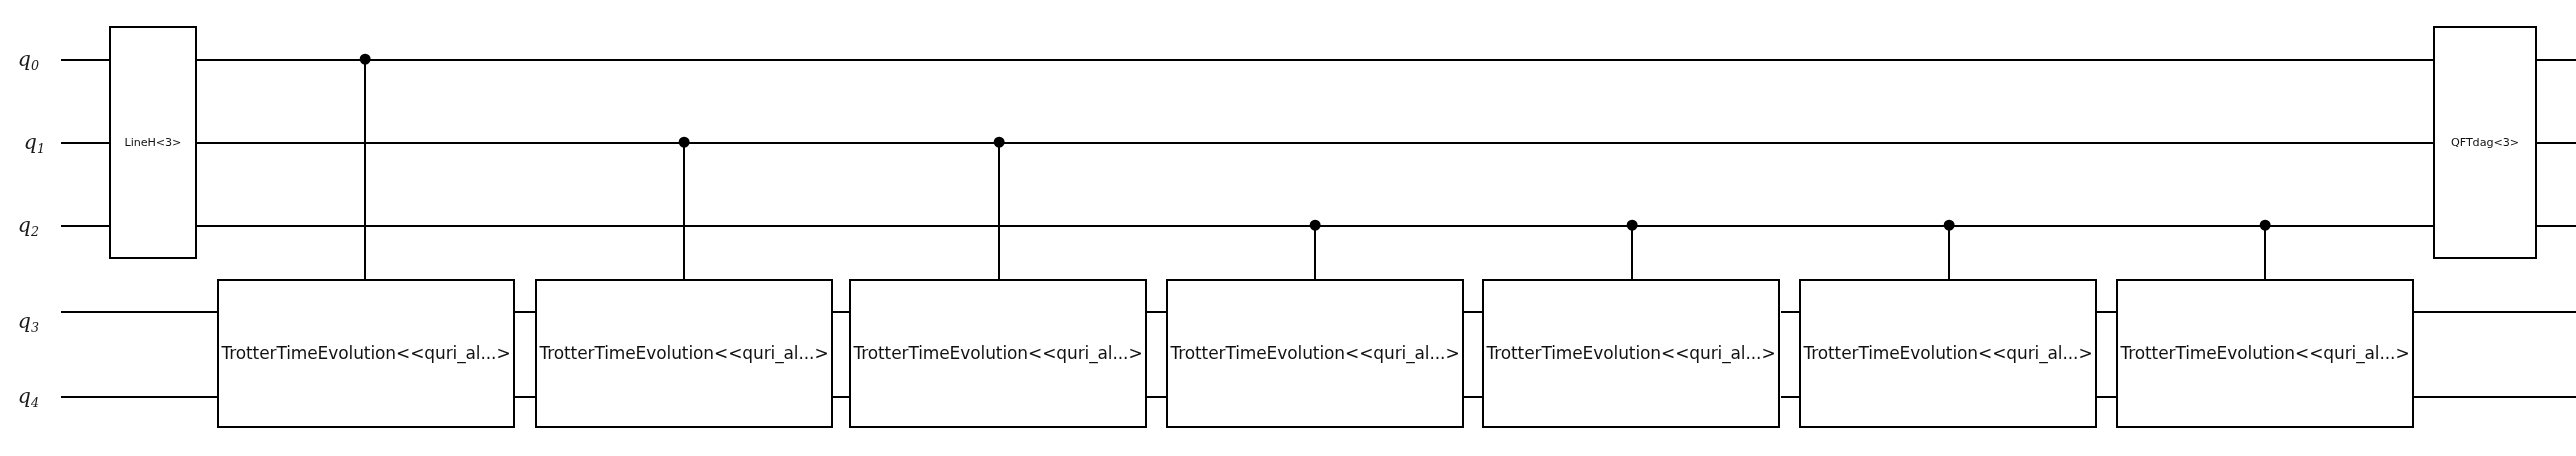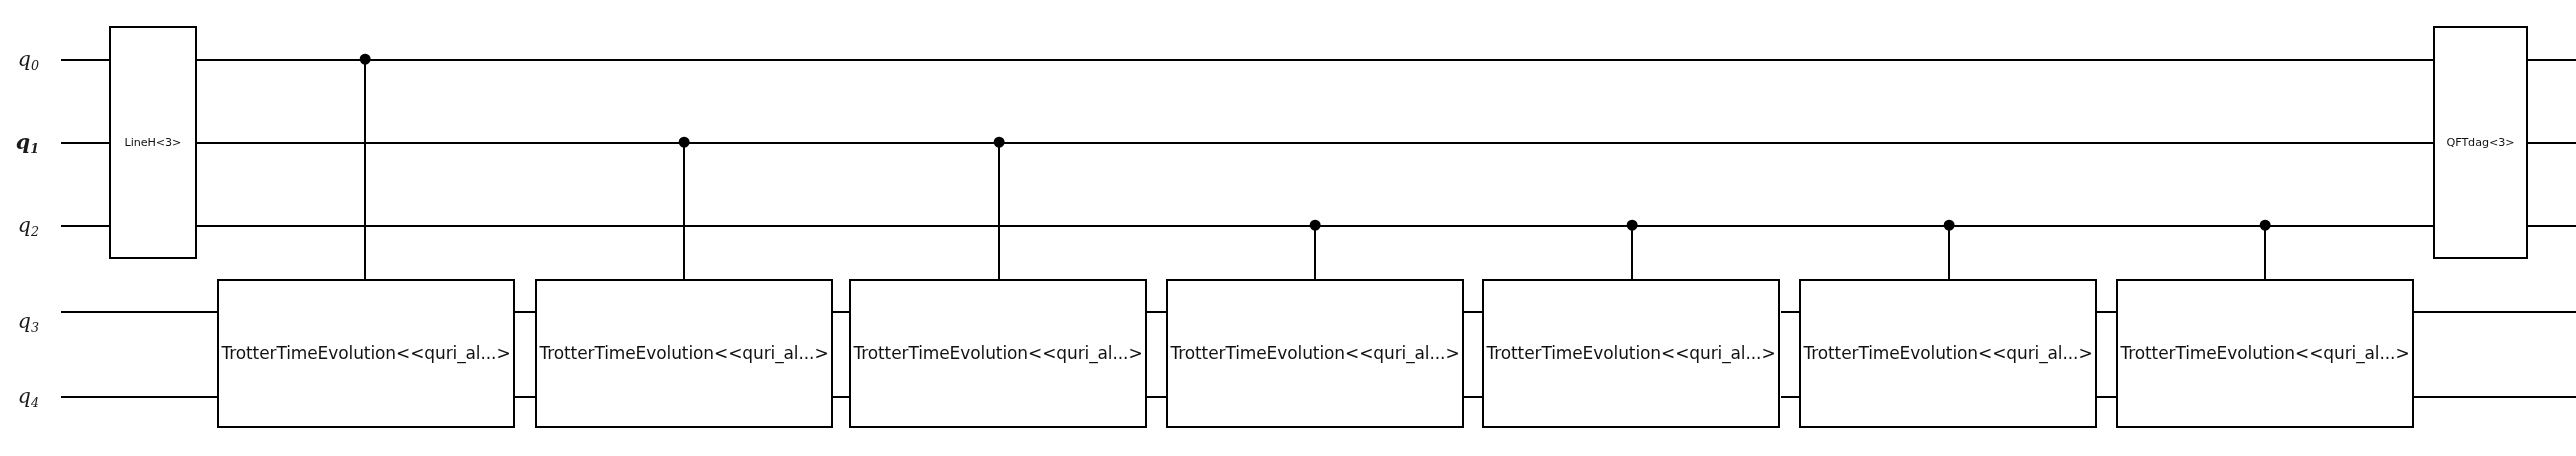--- a/index.html
+++ b/index.html
@@ -83,21 +83,21 @@
     z-index: 3;
   }
 </style>
 </head>
 <body>
 
 <div id="circuit-root" style="width: 2576px; height: 456px;">
 
   <div id="qubit-labels">
       <div class="qubit-label" style="left: 39px; top: 59px;">q<sub>0</sub></div>
-      <div class="qubit-label" style="left: 39px; top: 142px; font-weight: bold;">q<sub>1</sub></div>
+      <div class="qubit-label" style="left: 45px; top: 142px;">q<sub>1</sub></div>
       <div class="qubit-label" style="left: 39px; top: 225px;">q<sub>2</sub></div>
       <div class="qubit-label" style="left: 39px; top: 321px;">q<sub>3</sub></div>
       <div class="qubit-label" style="left: 39px; top: 396px;">q<sub>4</sub></div>
     </div>
 
   <div id="wires">
       <div class="wire" style="left: 61px; top: 59px; width: 49px;"></div>
       <div class="wire" style="left: 197px; top: 59px; width: 2236px;"></div>
       <div class="wire" style="left: 2528px; top: 59px; width: 48px;"></div>
       <div class="wire" style="left: 61px; top: 142px; width: 49px;"></div>
@@ -165,18 +165,18 @@
       <div class="control-dot" style="left: 1315px; top: 225px;"></div>
       <div class="control-dot" style="left: 1632px; top: 225px;"></div>
       <div class="control-dot" style="left: 1949px; top: 225px;"></div>
       <div class="control-dot" style="left: 2265px; top: 225px;"></div>
     </div>
 
   <div class="gate-box" id="lineh-box" style="left: 109px; top: 26px; width: 88px; height: 233px; justify-content: center;">
     <span class="gate-label small">LineH&lt;3&gt;</span>
   </div>
 
-  <div class="gate-box" id="qftdag-box" style="left: 2433px; top: 26px; width: 95px; height: 233px;">
+  <div class="gate-box" id="qftdag-box" style="left: 2433px; top: 26px; width: 104px; height: 233px;">
     <span class="gate-label small">QFTdag&lt;3&gt;</span>
   </div>
 
 </div>
 
 
 </body></html>

